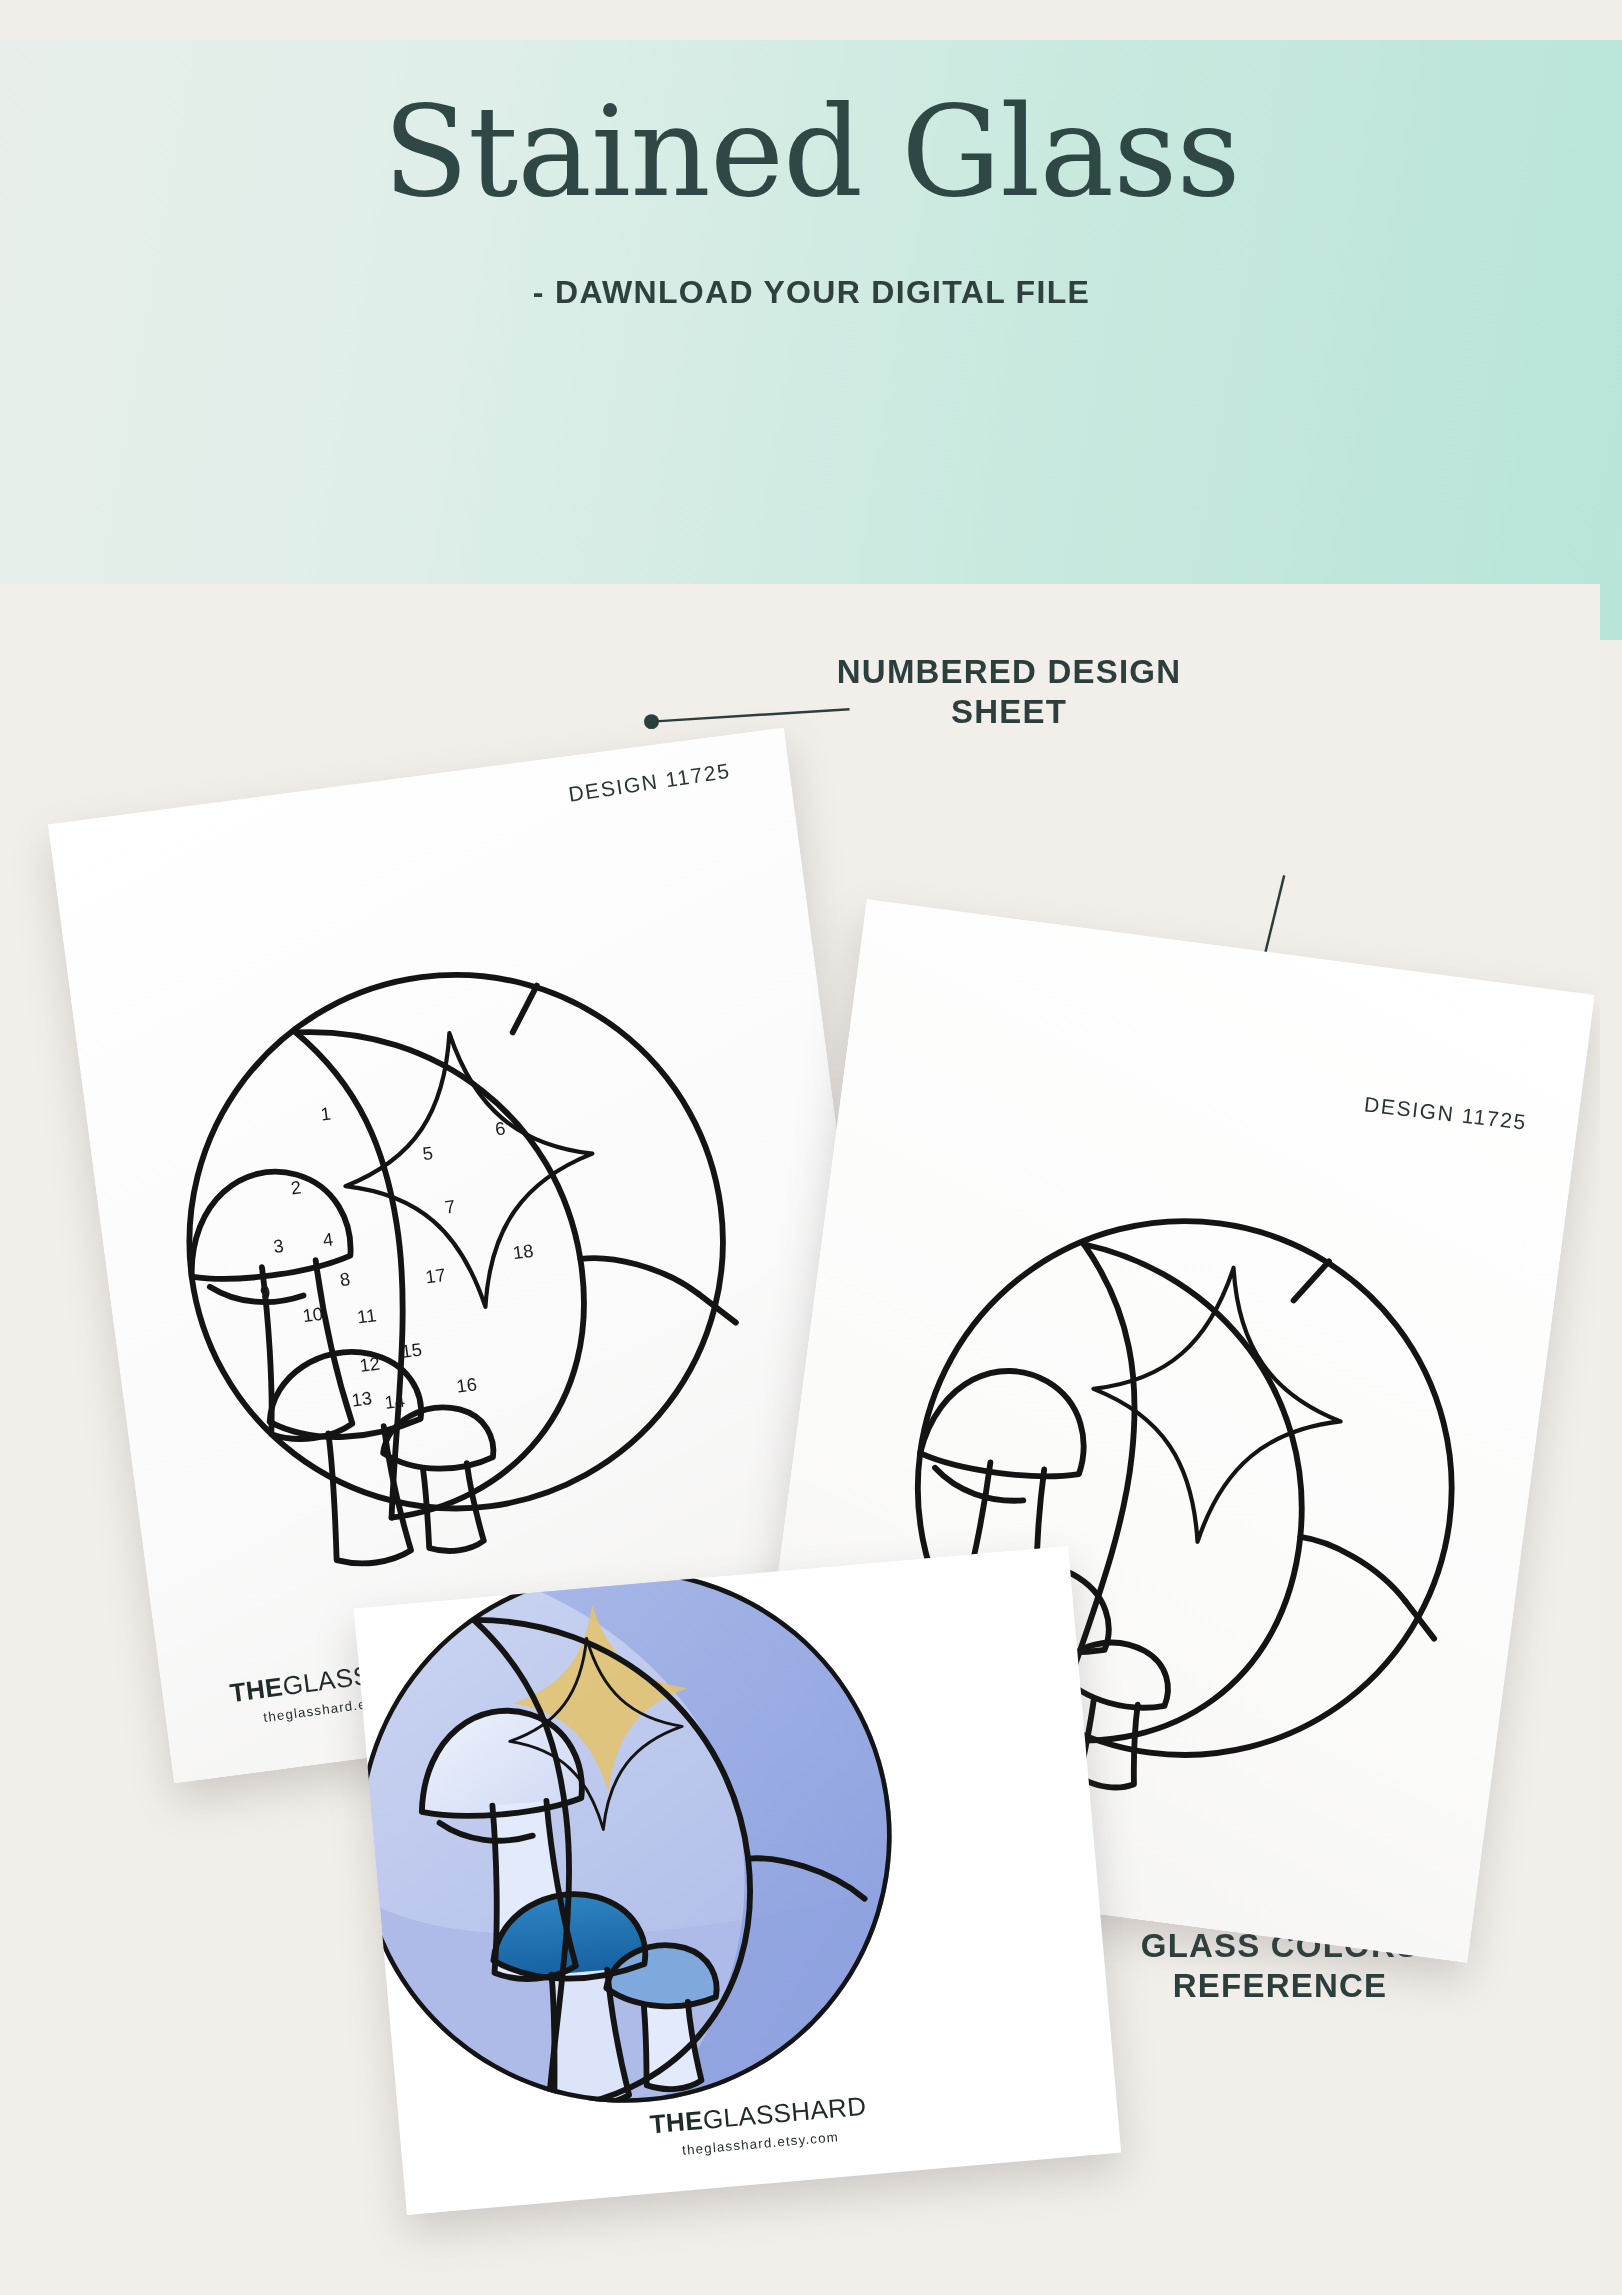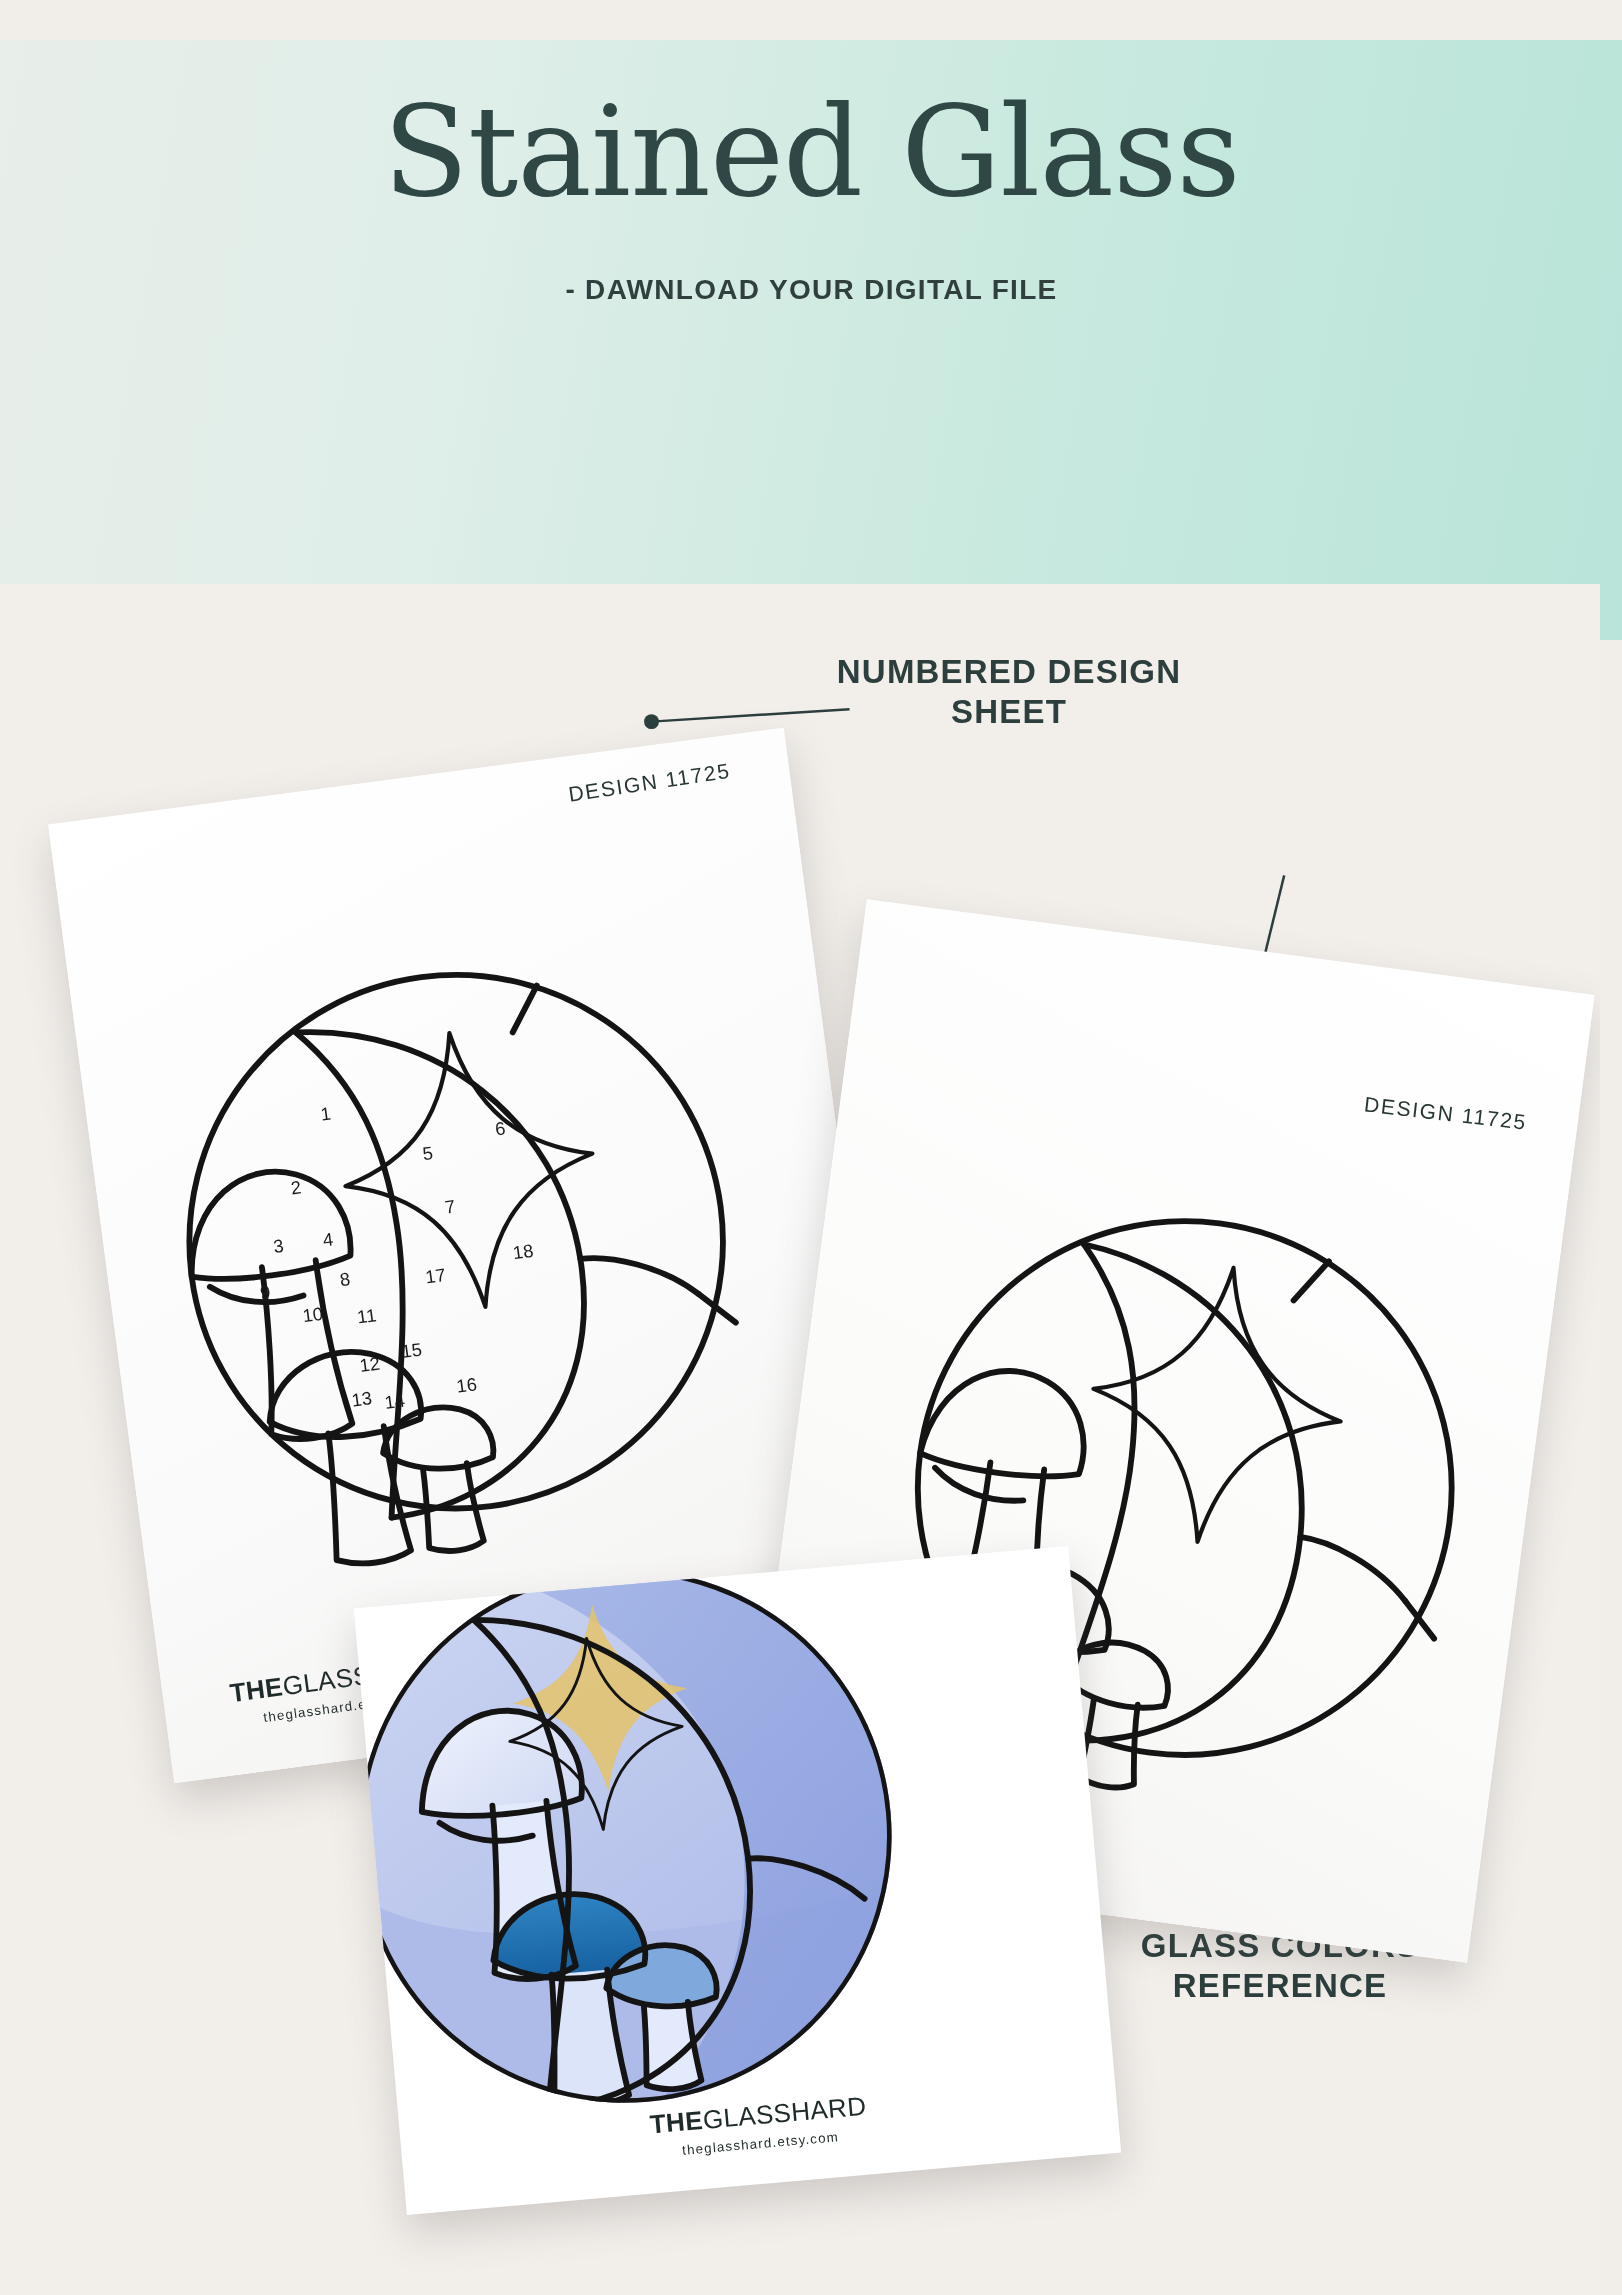--- a/index.html
+++ b/index.html
@@ -34,21 +34,21 @@
     letter-spacing: -0.8px;
     font-weight: 400;
     margin: 0;
     padding-top: 48px;
   }
   .title-line { display: block; }
   .bullets {
     margin-top: 52px;
     color: #30403f;
     font-weight: bold;
-    font-size: 28px;
+    font-size: 32px;
     letter-spacing: 1.3px;
     line-height: 1.55;
   }
   .bullets div { white-space: nowrap; }
 
   
   .sheets {
     position: absolute;
     left: 0; top: 584px;
     width: 1600px;

